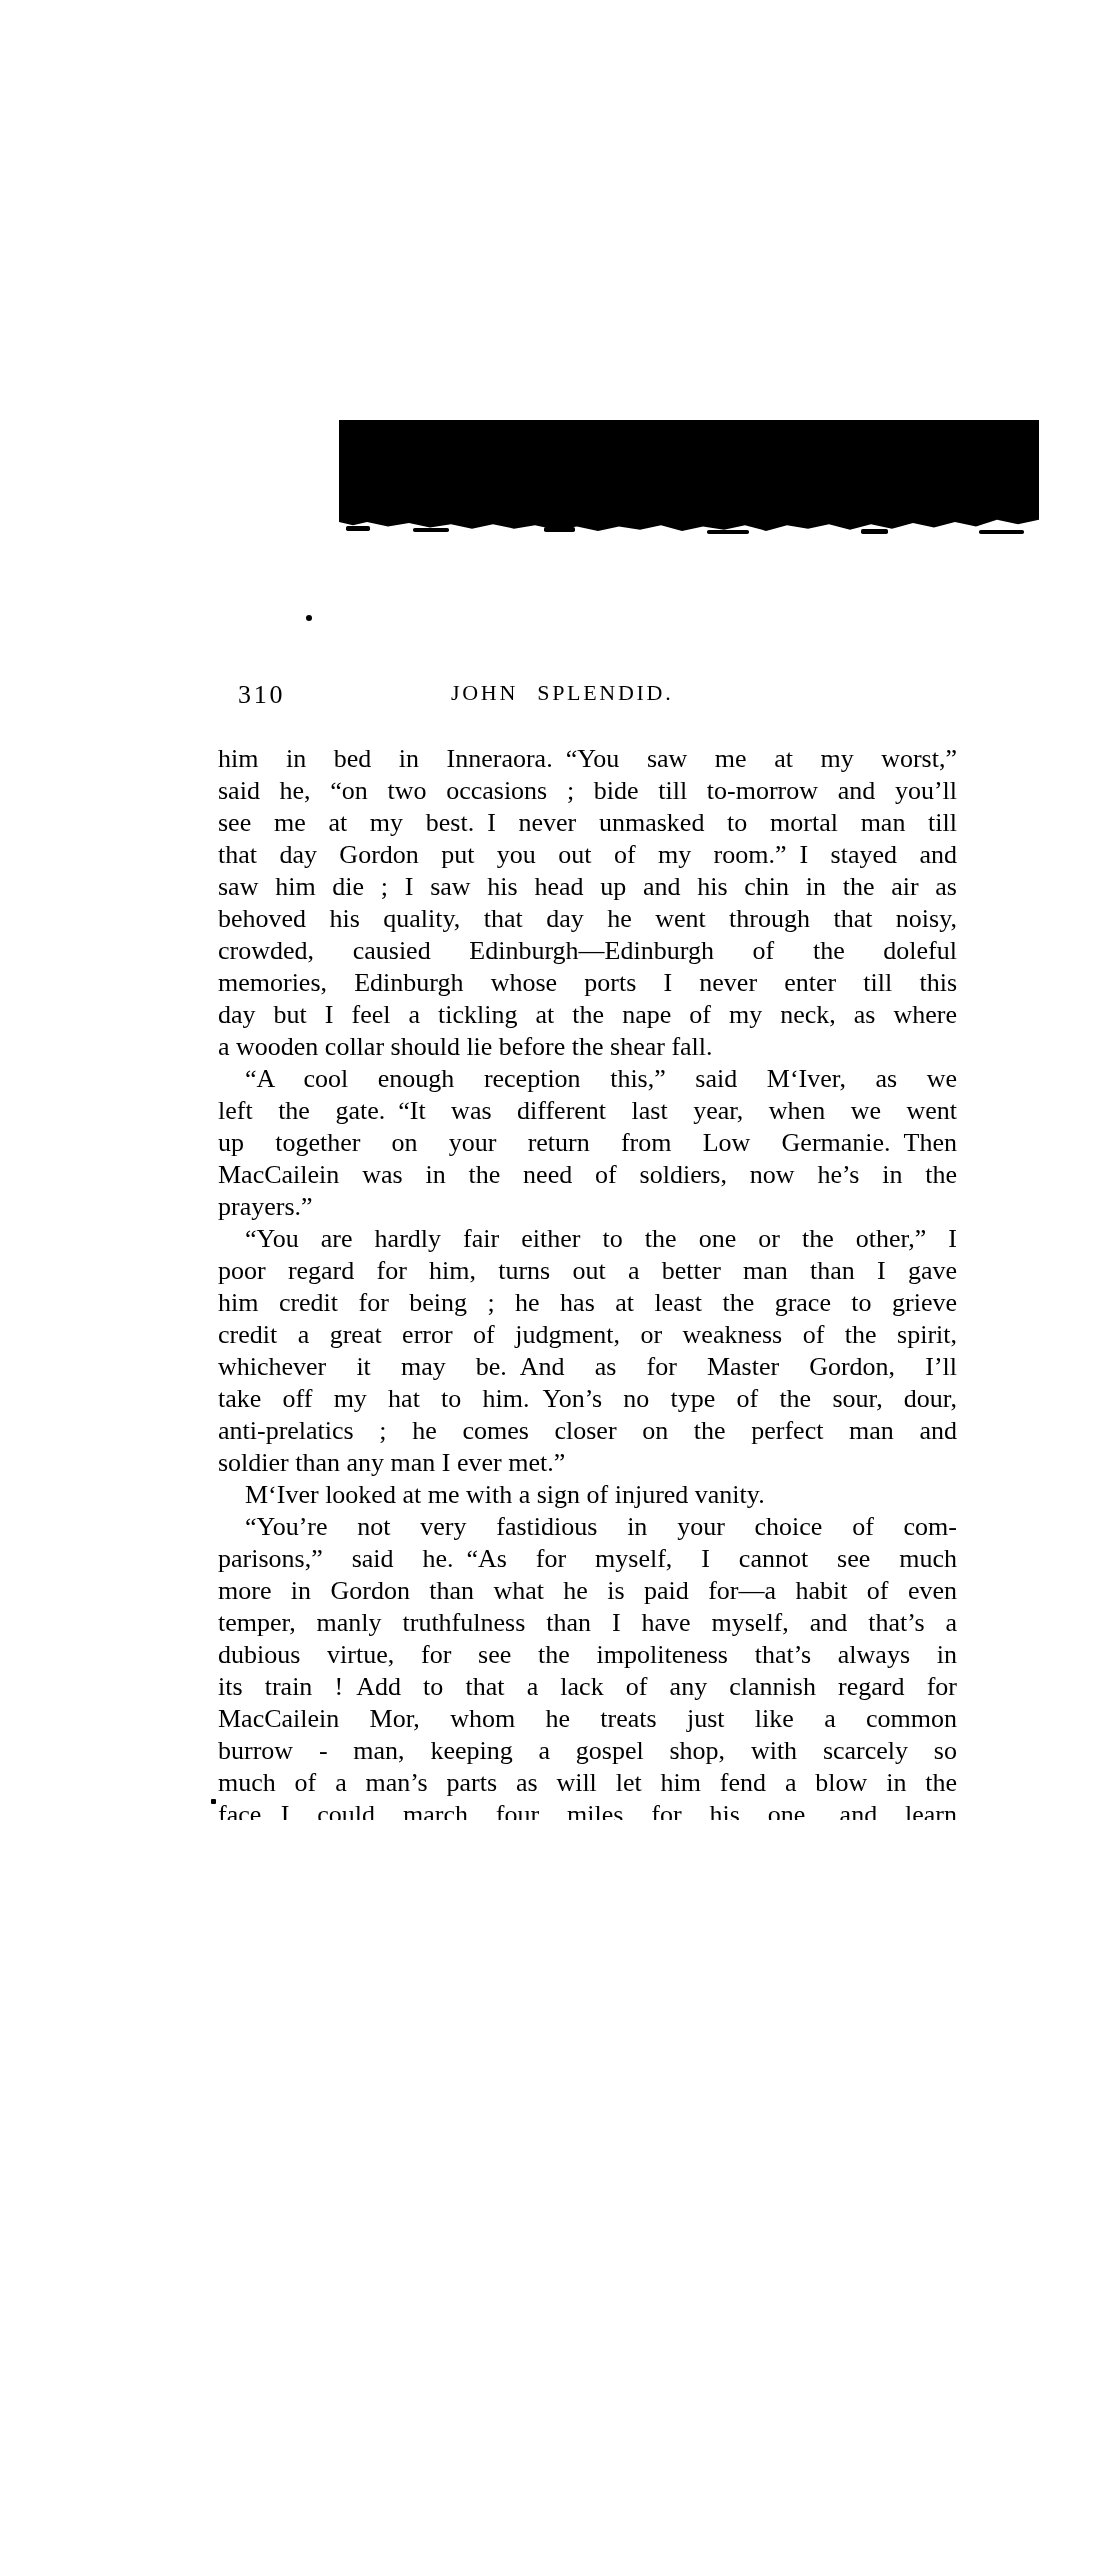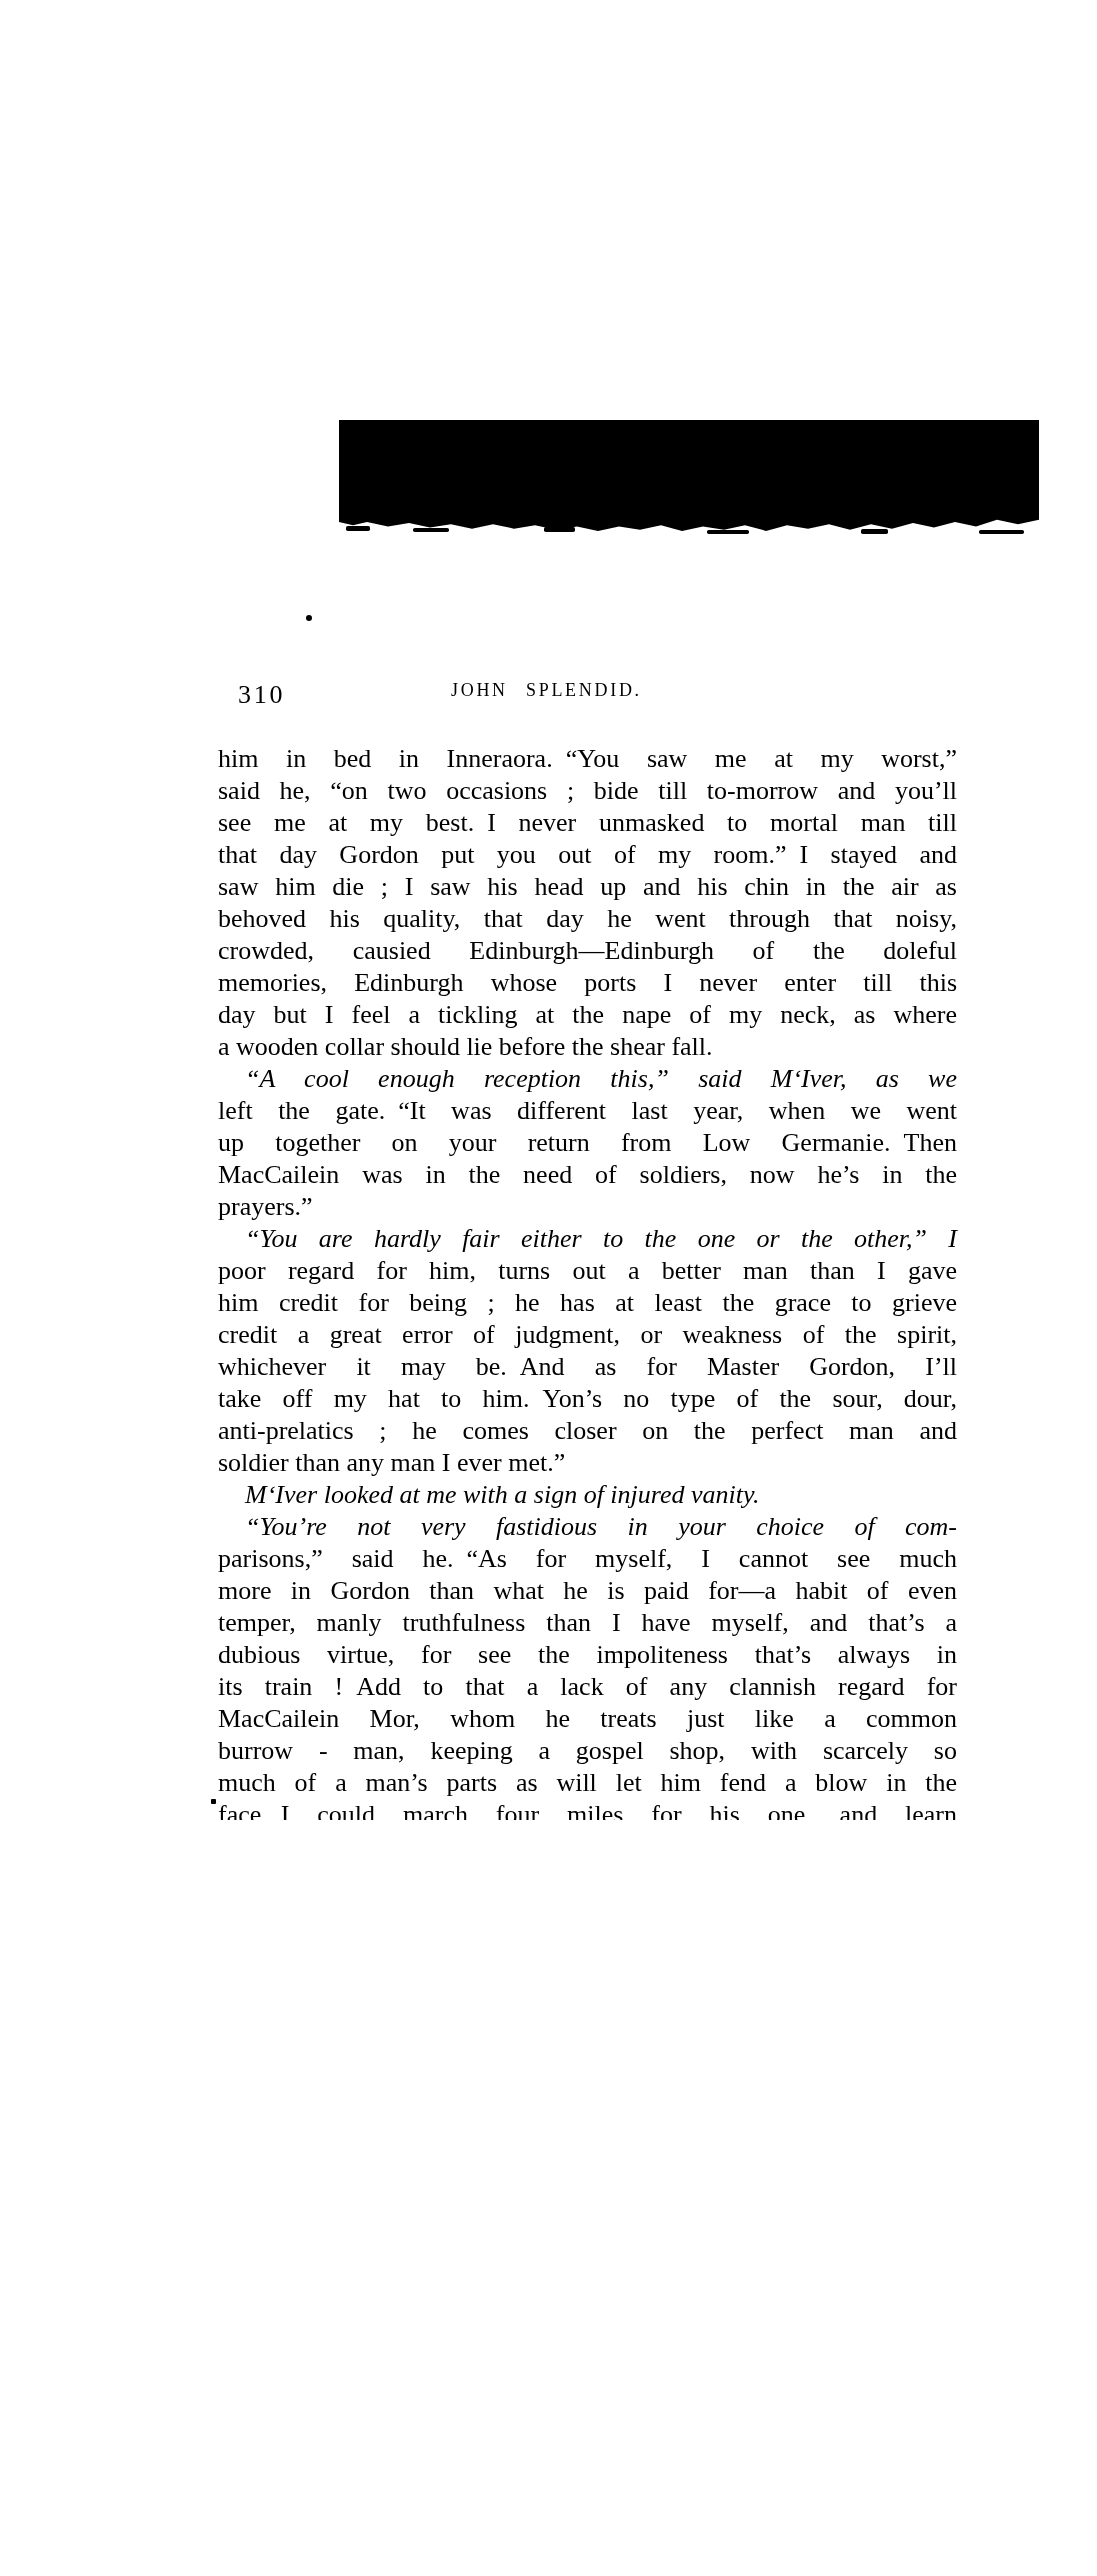--- a/index.html
+++ b/index.html
@@ -51,42 +51,42 @@
     position: absolute;
     left: 238px;
     top: 680px;
     font-size: 26px;
     letter-spacing: 2.7px;
   }
   .running-title {
     position: absolute;
     left: 451px;
     top: 680px;
-    font-size: 18px;
+    font-size: 22px;
     letter-spacing: 2.7px;
     word-spacing: 11px;
   }
 
   
   .page-text {
     position: absolute;
     left: 218px;
     top: 743px;
     width: 739px;
     font-size: 26px;
     line-height: 32px;
   }
   .paragraph { margin: 0; }
   .line {
     text-align: justify;
     text-align-last: justify;
     white-space: normal;
   }
   .line.last { text-align-last: left; }
-  .paragraph.indent .line:first-child { text-indent: 27px; font-style: italic; }
+  .paragraph.indent .line:first-child { text-indent: 27px; }
   .line i { font-style: italic; }
 </style>
 </head>
 <body>
 
 <div class="page">
 
   <div class="redaction-bar"></div>
   <div class="bar-frag" style="left:346px; top:526px; width:23.6px; height:4.5px;"></div>
   <div class="bar-frag" style="left:413px; top:528px; width:36px; height:3.6px;"></div>

